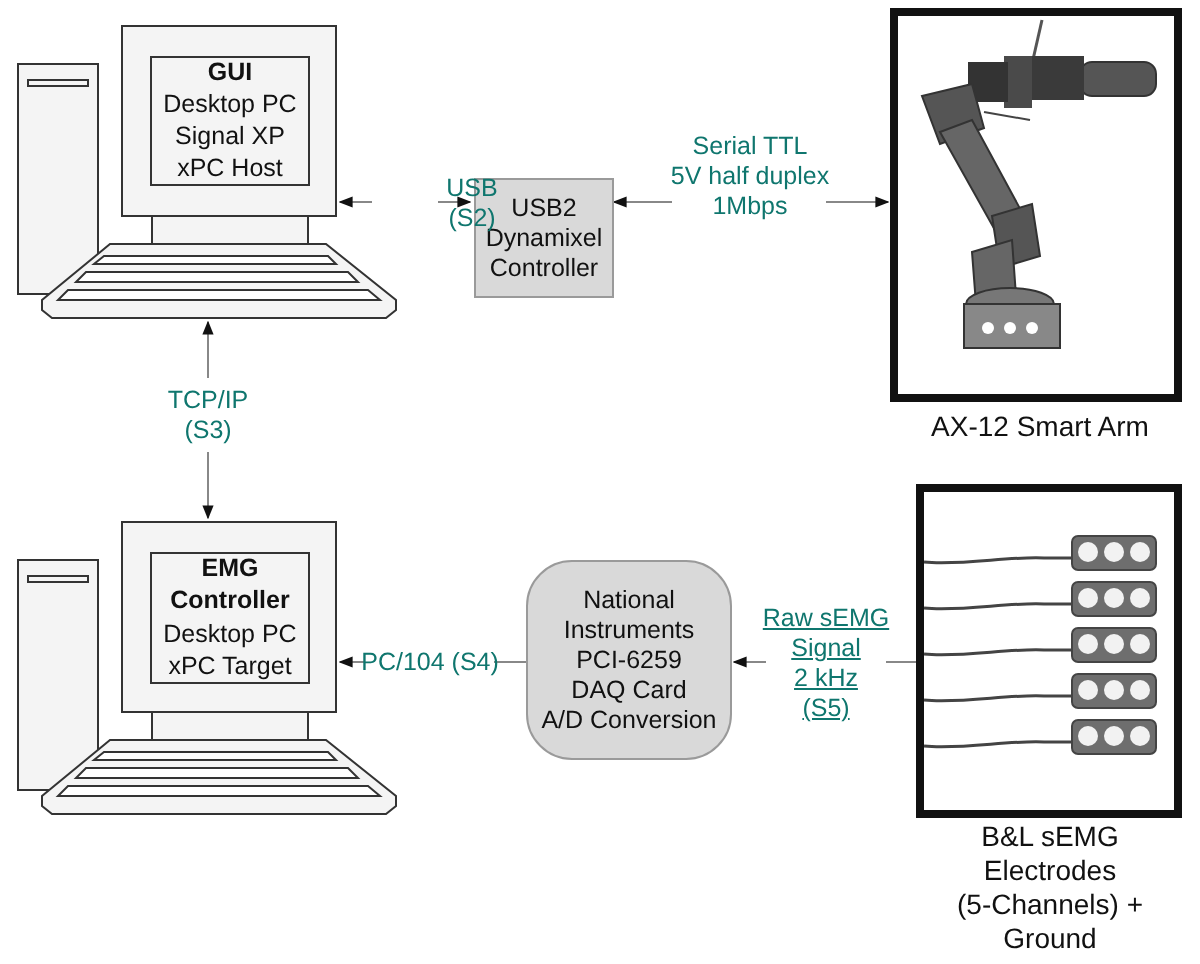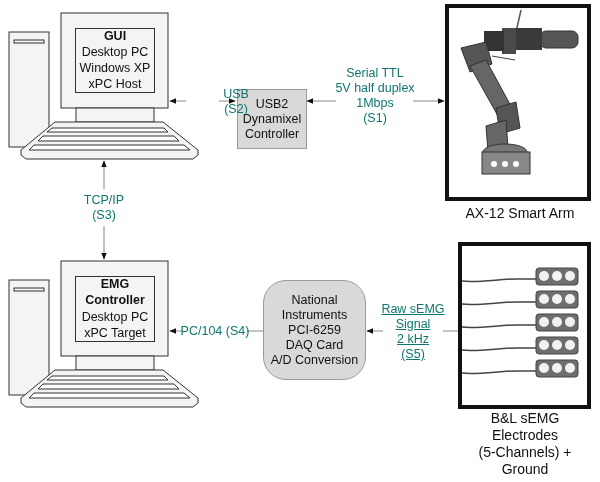--- a/index.html
+++ b/index.html
@@ -116,21 +116,21 @@
       <rect x="536" y="360" width="42" height="17" rx="3" fill="#6e6e6e" stroke="#444"></rect>
       <circle cx="544" cy="368" r="5" fill="#f2f2f2"></circle>
       <circle cx="557" cy="368" r="5" fill="#f2f2f2"></circle>
       <circle cx="570" cy="368" r="5" fill="#f2f2f2"></circle>
     </g>
 </svg>
 
 <div class="screen" style="left:75px;top:28px;width:78px;height:63px;">
   <div class="b">GUI</div>
   <div>Desktop PC</div>
-  <div>Windows XP</div>
+  <div>Signal XP</div>
   <div>xPC Host</div>
 </div>
 
 <div class="screen" style="left:75px;top:276px;width:78px;height:64px;">
   <div class="b">EMG</div>
   <div class="b">Controller</div>
   <div>Desktop PC</div>
   <div>xPC Target</div>
 </div>
 
@@ -149,21 +149,20 @@
 </div>
 
 <div class="lbl" style="left:182px;top:87px;width:40px;margin-left:34px;">
   <div>USB</div>
   <div>(S2)</div>
 </div>
 <div class="lbl" style="left:330px;top:66px;width:90px;">
   <div>Serial TTL</div>
   <div>5V half duplex</div>
   <div>1Mbps</div>
-  <div>(S1)</div>
 </div>
 <div class="lbl" style="left:78px;top:193px;width:52px;text-align:center;">
   <div>TCP/IP</div>
   <div>(S3)</div>
 </div>
 <div class="lbl" style="left:180px;top:324px;width:70px;">
   <div>PC/104 (S4)</div>
 </div>
 <div class="lbl" style="left:380px;top:302px;width:66px;text-decoration:underline;">
   <div>Raw sEMG</div>

